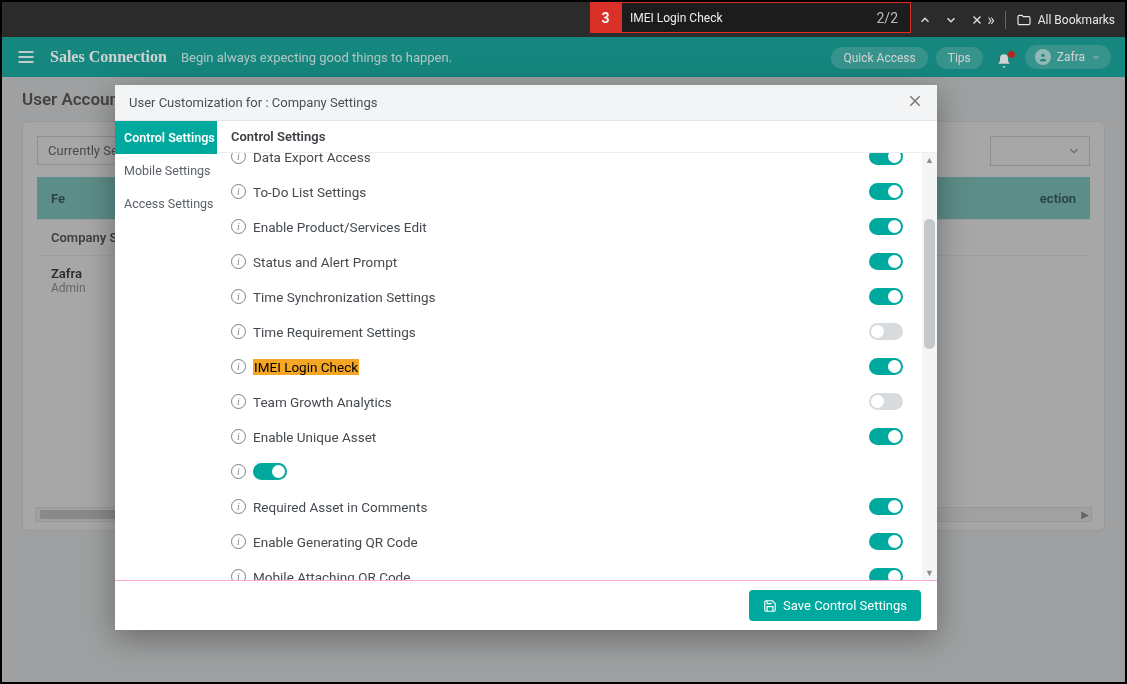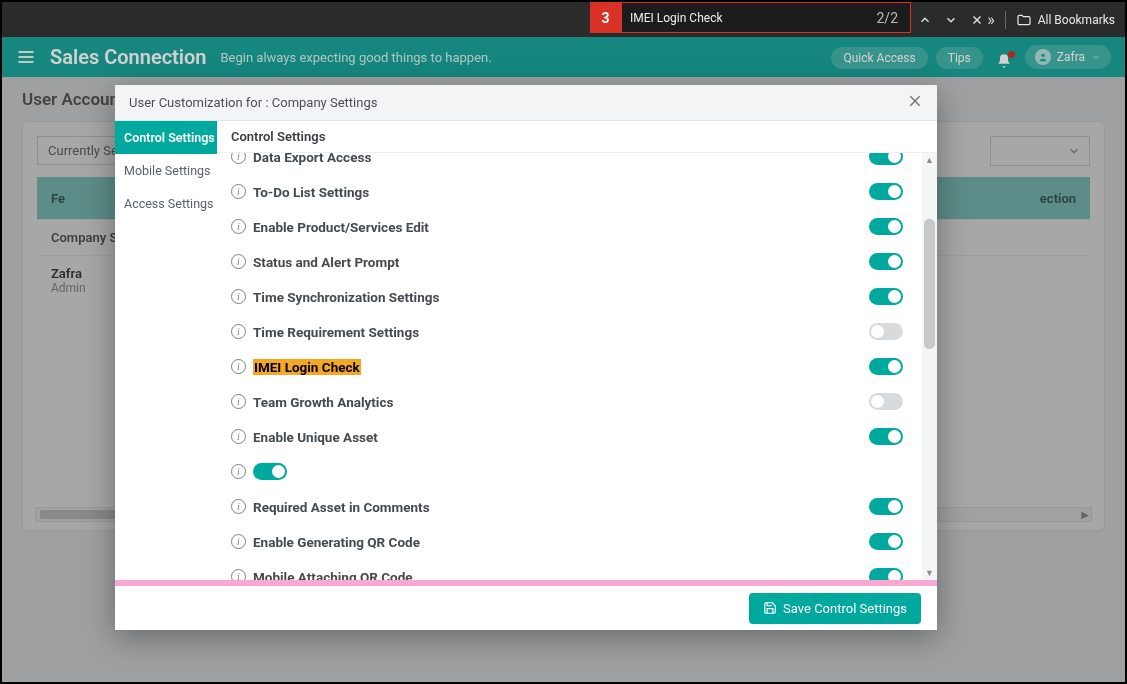--- a/index.html
+++ b/index.html
@@ -17,21 +17,21 @@
   .find-ctrl svg { width:14px; height:14px; }
   .browser-right { position:absolute; right:10px; top:0; height:35px; display:flex; align-items:center; gap:10px; color:#e8e8e8; font-size:12px; }
   .browser-right .divider { width:1px; height:18px; background:#666; }
   .browser-right svg { width:16px; height:16px; }
   .chevrons { color:#ddd; font-size:16px; }
 
   
   .app-header { position:absolute; top:37px; left:2px; right:2px; height:40px; background:#1aa59a; display:flex; align-items:center; padding:0 14px; color:#fff; gap:14px; }
   .menu-icon { cursor:pointer; display:flex; }
   .menu-icon svg { width:20px; height:20px; }
-  .app-title { font-size:20px; font-weight:600; }
+  .app-title { font-size:16px; font-weight:600;font-family:Liberation Serif, serif; }
   .app-tagline { font-size:13px; color:#d7f1ee; }
   .header-right { margin-left:auto; display:flex; align-items:flex-end; gap:8px; }
   .pill { background:rgba(255,255,255,0.18); padding:4px 12px; border-radius:14px; font-size:12px; cursor:pointer; }
   .bell-wrap { position:relative; width:26px; display:flex; justify-content:center; cursor:pointer; }
   .bell-dot { position:absolute; top:-2px; right:2px; width:7px; height:7px; border-radius:50%; background:#d93128; }
   .user-chip { display:flex; align-items:center; gap:6px; background:rgba(255,255,255,0.18); padding:4px 10px; border-radius:14px; font-size:12px; cursor:pointer; }
   .avatar-ic { width:16px; height:16px; background:rgba(255,255,255,0.6); border-radius:50%; display:flex; align-items:center; justify-content:center; }
 
   
   .bg-page { position:absolute; top:77px; left:2px; right:2px; bottom:2px; background:#f1f3f4; padding:12px 20px; }
@@ -55,34 +55,34 @@
   .modal-close svg { width:16px; height:16px; }
   .modal-sub { height:32px; border-bottom:1px solid #eceef0; display:flex; align-items:center; padding-left:116px; font-size:13px; font-weight:600; color:#3a3f44; }
   .modal-body { flex:1; display:flex; min-height:0; position:relative; }
   .sidebar { width:102px; border-right:0px solid #eceef0; display:flex; flex-direction:column; font-size:12.5px; }
   .sidebar-item { padding:9px 9px; color:#5b6166; cursor:pointer; white-space:nowrap; }
   .sidebar-item.active { background:#00a99d; color:#fff; font-weight:600; }
   .settings-area { flex:1; overflow:hidden; position:relative; }
   .settings-scroll { position:absolute; top:0; left:0; right:16px; bottom:0; overflow-y:hidden; padding:0 18px 6px 14px; }
   .setting-row { display:flex; align-items:center; height:35px; font-size:13.5px; color:#454a4f; }
   .setting-row .info-ic { width:15px; height:15px; border:1.3px solid #7a8086; border-radius:50%; display:inline-flex; align-items:center; justify-content:center; font-size:10px; color:#7a8086; margin-right:7px; font-style:italic; font-family:Georgia, serif; flex-shrink:0; }
-  .setting-row .label { flex:1;font-weight:bold; }
+  .setting-row .label { flex:1; }
   .setting-row .label.hl { background:#f5a623; color:#000; padding:0 1px; display:inline; flex:0 0 auto; }
   .setting-row .spacer { flex:1; }
   .toggle { width:34px; height:17px; border-radius:10px; position:relative; cursor:pointer; flex-shrink:0; }
   .toggle.on { background:#00a99d; }
   .toggle.off { background:#d8dbde; }
   .toggle .knob { position:absolute; top:2px; width:13px; height:13px; border-radius:50%; background:#fff; }
   .toggle.on .knob { right:2px; }
   .toggle.off .knob { left:2px; }
   .vscroll { position:absolute; right:0; top:0; bottom:0; width:15px; background:#f4f5f6; }
   .vscroll .vthumb { position:absolute; left:2px; right:2px; background:#c6c9cc; border-radius:5px; }
   .vscroll .varrow { position:absolute; left:0; right:0; height:14px; display:flex; align-items:center; justify-content:center; color:#8b8f93; font-size:9px; }
 
-  .modal-foot { height:50px; border-top:6px solid #f9a8d4; display:flex; align-items:center; justify-content:flex-end; padding:0 16px; }
+  .modal-foot { height:50px; border-top:1px solid #f9a8d4; display:flex; align-items:center; justify-content:flex-end; padding:0 16px; }
   .save-btn { background:#00a99d; color:#fff; border:none; padding:8px 14px; border-radius:4px; font-size:13px; display:flex; align-items:center; gap:6px; cursor:pointer; }
   .save-btn svg { width:14px; height:14px; }
 </style>
 </head>
 <body>
 <div class="outer-border"></div>
 
 <div class="browser-bar">
   <div class="find-box-wrap">
     <div class="find-badge">3</div>

